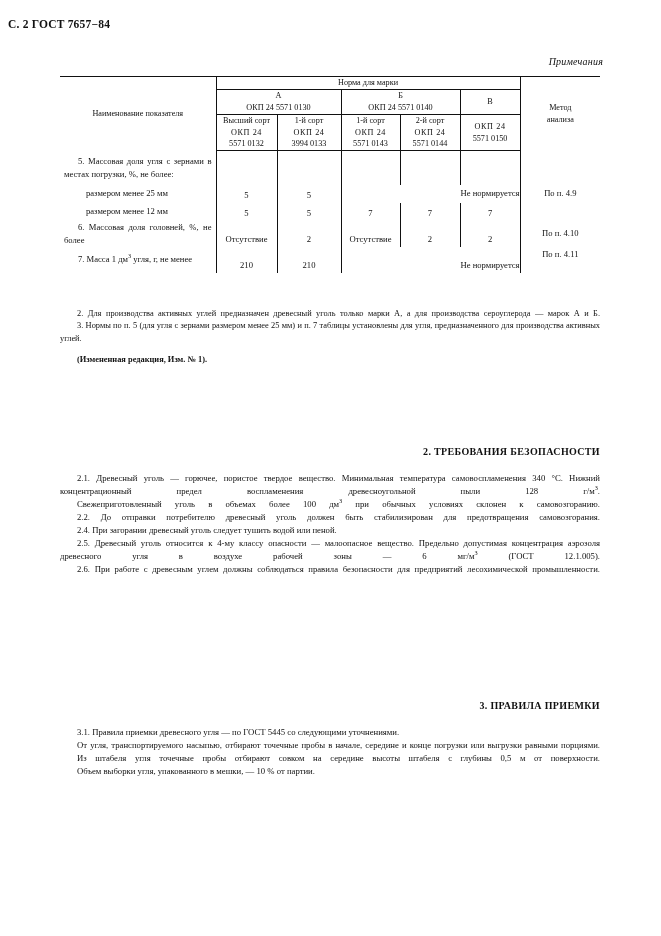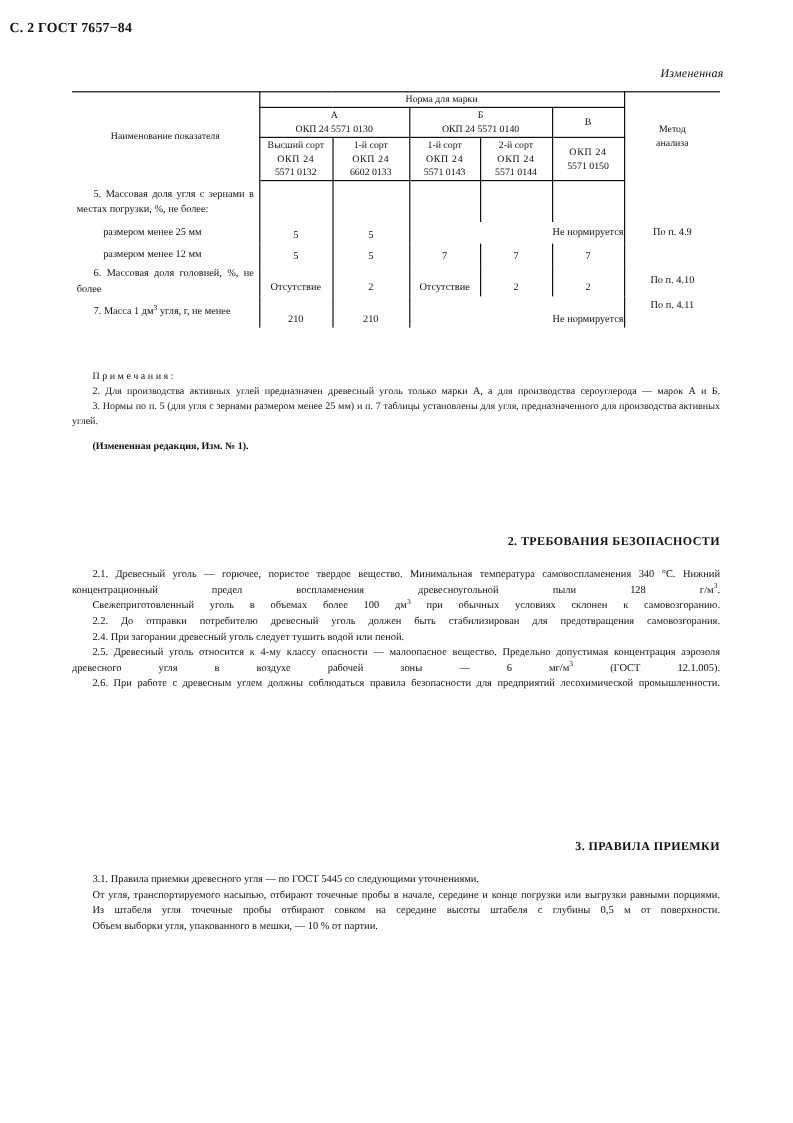--- a/index.html
+++ b/index.html
@@ -133,21 +133,21 @@
     margin: 0;
   }
   sup { font-size: 0.72em; vertical-align: super; line-height: 0; }
 </style>
 </head>
 <body>
 
 <div class="page">
 
   <div class="runhead">С. 2 ГОСТ 7657−84</div>
-  <div class="contd">Измененная</div>
+  <div class="contd">Примечания</div>
 
   <div class="tbl-wrap">
     <table class="spec">
       <colgroup>
         <col style="width:156px">
         <col style="width:61px">
         <col style="width:64px">
         <col style="width:59px">
         <col style="width:60px">
         <col style="width:60px">
@@ -180,21 +180,21 @@
 
         <tr>
           <td class="hcell rule-bottom vr">
             <div>Высший сорт</div>
             <div class="okp spaced">ОКП 24</div>
             <div class="okp">5571 0132</div>
           </td>
           <td class="hcell rule-bottom vr">
             <div>1-й сорт</div>
             <div class="okp spaced">ОКП 24</div>
-            <div class="okp">6602 0133</div>
+            <div class="okp">3994 0133</div>
           </td>
           <td class="hcell rule-bottom vr">
             <div>1-й сорт</div>
             <div class="okp spaced">ОКП 24</div>
             <div class="okp">5571 0143</div>
           </td>
           <td class="hcell rule-bottom vr">
             <div>2-й сорт</div>
             <div class="okp spaced">ОКП 24</div>
             <div class="okp">5571 0144</div>
@@ -248,21 +248,20 @@
           <td class="bcell num vl">210</td>
           <td class="bcell num vl">210</td>
           <td class="bcell mid vl" colspan="3" style="vertical-align:bottom;padding-bottom:1px">Не нормируется</td>
           <td class="bcell method vl" style="vertical-align:top;padding-top:1px">По п. 4.11</td>
         </tr>
       </tbody>
     </table>
   </div>
 
   <div class="body-text notes" style="top:308px">
-    <p class="notes-title">Примечания:</p>
     <p class="j nolast">2.  Для производства активных углей предназначен древесный уголь только марки А, а для производства сероуглерода — марок А и Б.</p>
     <p class="j nolast">3.  Нормы по п. 5 (для угля с зернами размером менее 25 мм) и п. 7 таблицы установлены для угля, предназначенного для производства активных углей.</p>
     <p class="j bold" style="margin-top:9px">(Измененная редакция, Изм. № 1).</p>
   </div>
 
   <div class="body-text" style="top:444px">
     <p class="sec-title">2.  ТРЕБОВАНИЯ БЕЗОПАСНОСТИ</p>
   </div>
 
   <div class="body-text" style="top:472px">

